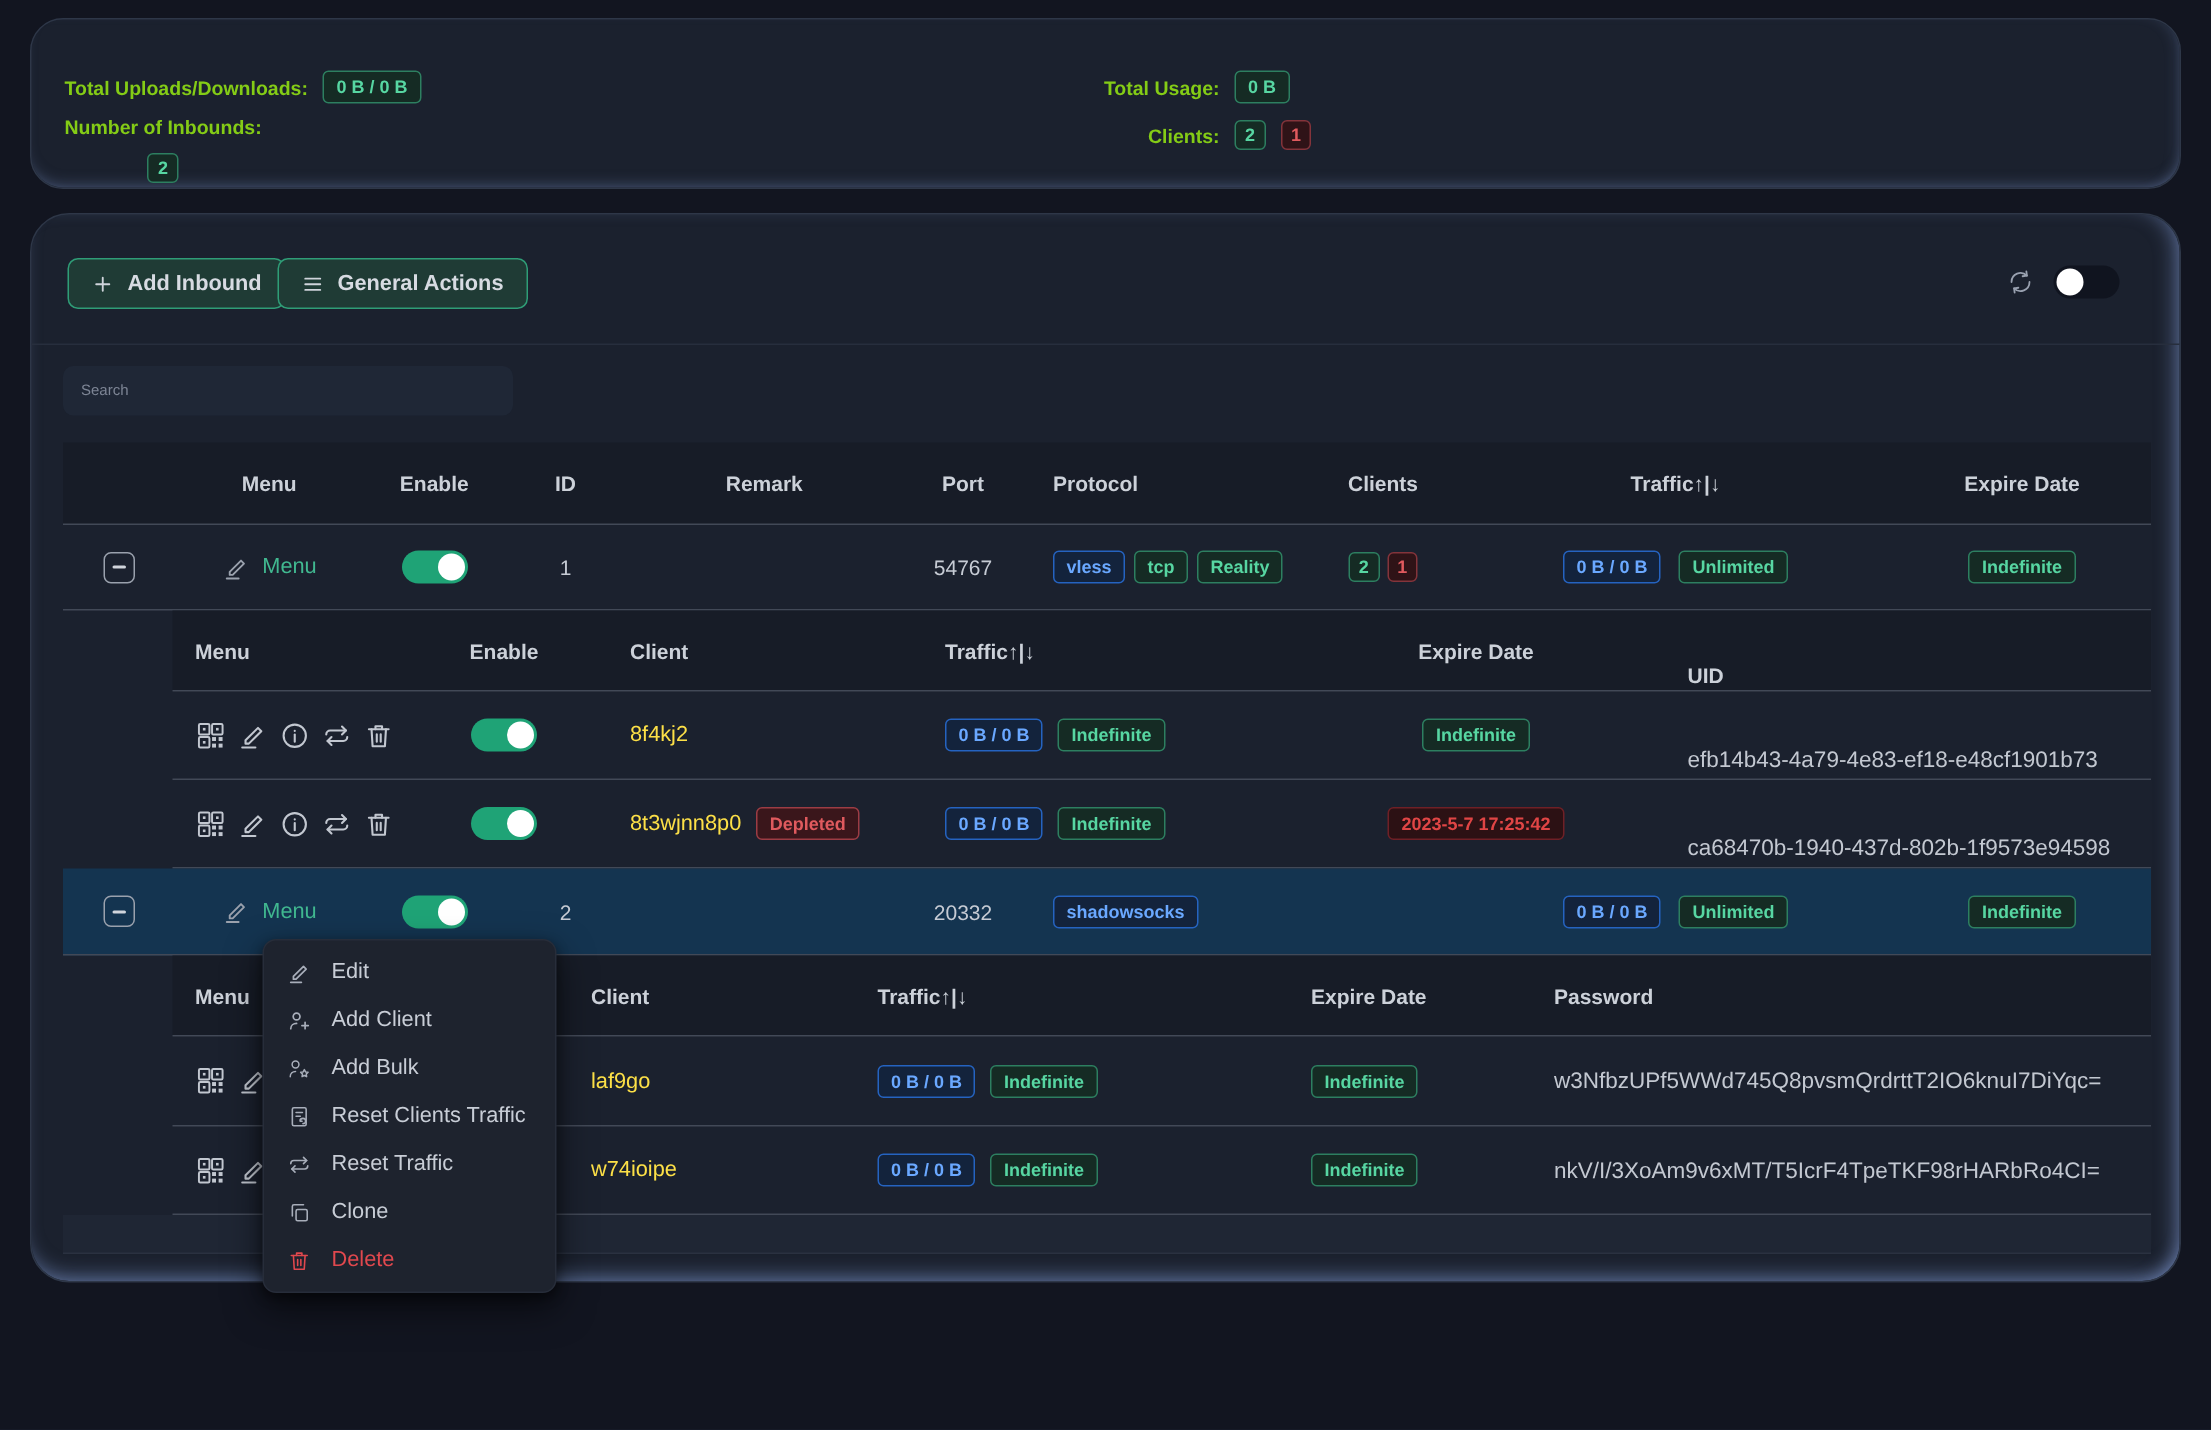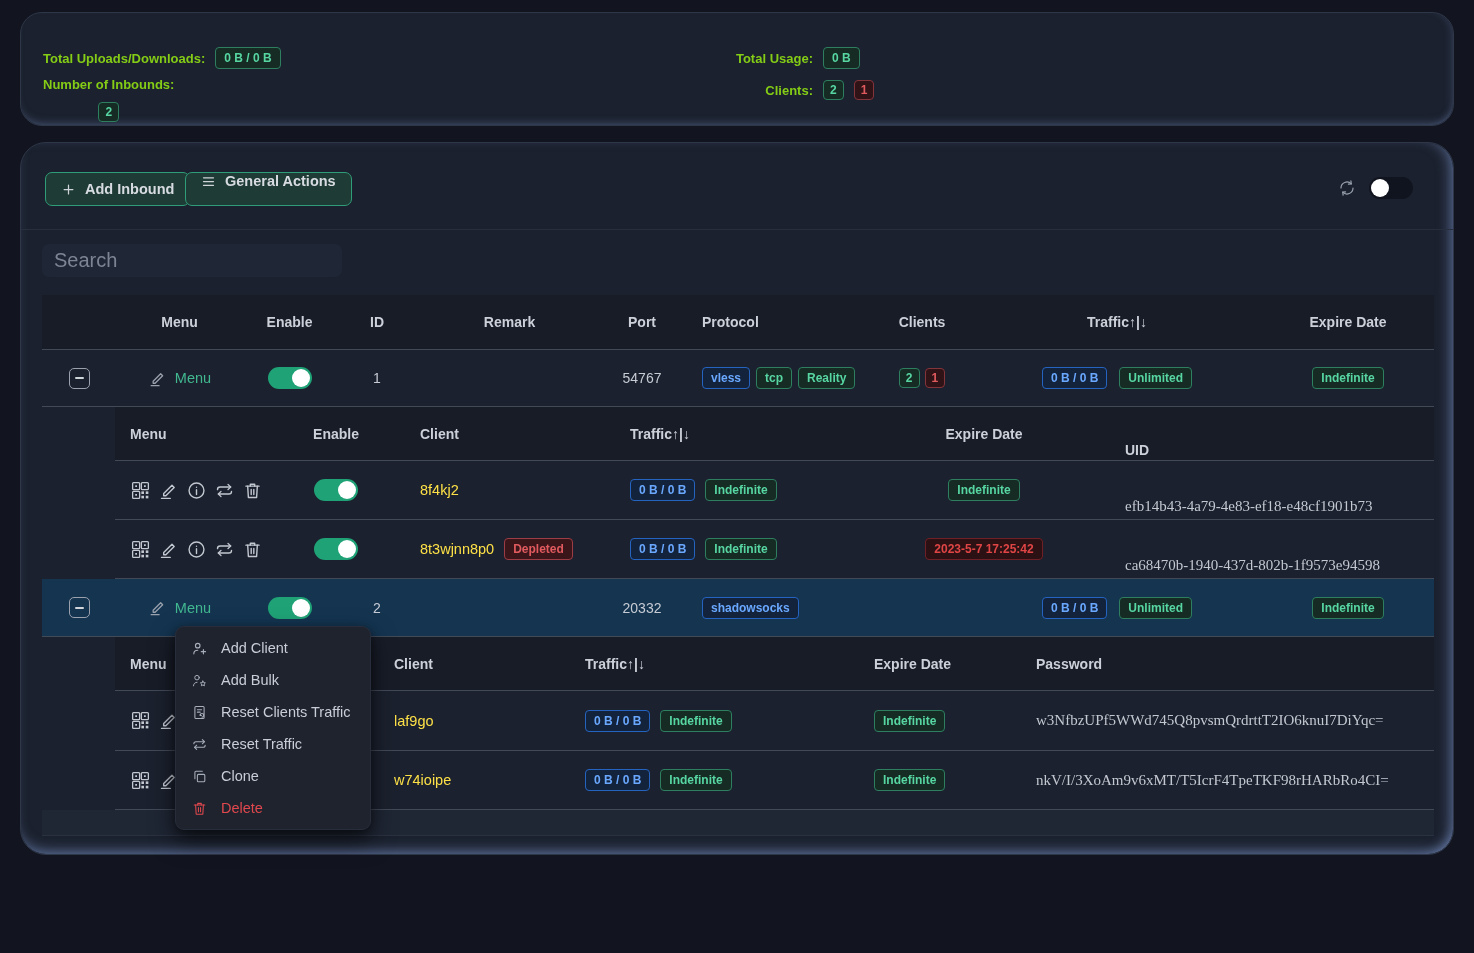--- a/index.html
+++ b/index.html
@@ -28,27 +28,27 @@
   .tag-green{color:#57d6a2;border-color:#2d7f60;background:#152b24;}
   .tag-blue{color:#6aa8ff;border-color:#2563c0;background:#13233c;}
   .tag-red{color:#e05a5e;border-color:#84343b;background:#2f1317;}
   .tag-red-bright{color:#e04545;border-color:#6f2026;background:#2c1114;}
   .tag-sq{padding:3px 6px;}
   
   .btn{position:absolute;top:29px;height:33px;display:inline-flex;align-items:center;gap:9px;
        padding:16px 15px;background:#1f3b35;border:1px solid #2f9d77;border-radius:7px;
        color:#d7dbe2;font-size:14.5px;font-weight:600;cursor:pointer;box-sizing:border-box;}
   .btn-add{left:24px;}
-  .btn-general{left:164px;align-items:flex-end;}
+  .btn-general{left:164px;}
   .btn svg{color:#cfd4db;}
   .tools{position:absolute;right:40px;top:34px;display:flex;align-items:center;gap:13px;}
   .icon-refresh{color:#99a1b0;cursor:pointer;display:flex;}
   .divider{position:absolute;left:0;right:0;top:86px;height:1px;background:#272e3d;}
   .search{position:absolute;left:21px;top:101px;width:300px;height:33px;background:#1f2736;
-          border:none;border-radius:7px;color:#c6cbd4;font-size:20px;padding:0 12px;
+          border:none;border-radius:7px;color:#c6cbd4;font-size:10px;padding:0 12px;
           box-sizing:border-box;outline:none;}
   .search::placeholder{color:#7d8595;}
   
   .sw{width:44px;height:22px;border-radius:11px;background:#10141f;position:relative;cursor:pointer;flex:none;}
   .sw .knob{position:absolute;top:2px;left:2px;width:18px;height:18px;border-radius:50%;background:#fff;}
   .sw.on{background:#1fa376;}
   .sw.on .knob{left:auto;right:2px;}
   
   .table{position:absolute;left:21px;top:152px;width:1392px;}
   .g-main{display:grid;grid-template-columns:75px 125px 95px 80px 185px 80px 190px 100px 290px 172px;align-items:center;}
@@ -60,21 +60,21 @@
   .row-hl{background:#143450;}
   .h55{height:55px;}.h57{height:57px;}.h58{height:58px;}.h59{height:59px;}.h60{height:60px;}.h54{height:54px;}
   .c{display:flex;align-items:center;justify-content:center;gap:12px;min-width:0;}
   .c-left{justify-content:flex-start;}
   .gap5{gap:5px;}.gap6{gap:6px;}.gap10{gap:10px;}
   .pl15{padding-left:15px;}.pl17{padding-left:17px;}.pl20{padding-left:20px;}.pl21{padding-left:21px;}
   .pl26{padding-left:26px;}.pl35{padding-left:35px;}.pl36{padding-left:36px;margin-top:32px;}.pl47{padding-left:47px;}.pl71{padding-left:71px;}
   .th{color:#ccd1d9;font-weight:700;font-size:14px;white-space:nowrap;}
   .cellv{color:#c6cbd4;font-size:14px;}
   .client-name{color:#fde047;font-size:14.5px;}
-  .uid{color:#c3c8d1;font-size:15px;white-space:nowrap;font-family:Liberation Serif, serif;}
+  .uid{color:#c3c8d1;font-size:15px;white-space:nowrap;}
   .expander{width:21px;height:21px;border:1px solid #9aa1ad;border-radius:5px;display:flex;align-items:center;
             justify-content:center;cursor:pointer;background:transparent;box-sizing:border-box;}
   .expander .minus{width:9px;height:2px;background:#d0d4db;border-radius:1px;}
   .menu-link{display:inline-flex;align-items:center;gap:8px;color:#41b890;font-size:14.5px;cursor:pointer;}
   .menu-link .eicon{color:#9aa1ad;display:flex;}
   .action-icons{display:flex;gap:7px;color:#c2c7d0;}
   .aicon{width:21px;height:21px;display:flex;cursor:pointer;}
   .t-footer{height:25px;background:#1f2634;border-bottom:1px solid #2a3140;}
   
   svg.st{stroke:currentColor;fill:none;stroke-width:1.6;stroke-linecap:round;stroke-linejoin:round;}
@@ -517,20 +517,29 @@
     </div>
 
     <div class="t-footer"></div>
   </div>
 </section>
 
 <div class="ctx">
   <div class="ctx-item">
     <span class="mi">
       <svg class="st" width="17" height="17" viewBox="0 0 24 24">
+          <path d="M6.5 15.5L16 6l2.5 2.5-9.5 9.5H6.5v-2.5z"></path>
+          <path d="M4 21h10"></path>
+        </svg>
+    </span>
+    <span>Edit</span>
+  </div>
+  <div class="ctx-item">
+    <span class="mi">
+      <svg class="st" width="17" height="17" viewBox="0 0 24 24">
           <circle cx="9.5" cy="8" r="3.2"></circle>
           <path d="M4 19.5c0-3 2.5-5 5.5-5"></path>
           <path d="M17.5 13.5v6M14.5 16.5h6"></path>
         </svg>
     </span>
     <span>Add Client</span>
   </div>
   <div class="ctx-item">
     <span class="mi">
       <svg class="st" width="17" height="17" viewBox="0 0 24 24" style="stroke-width:1.4;">

